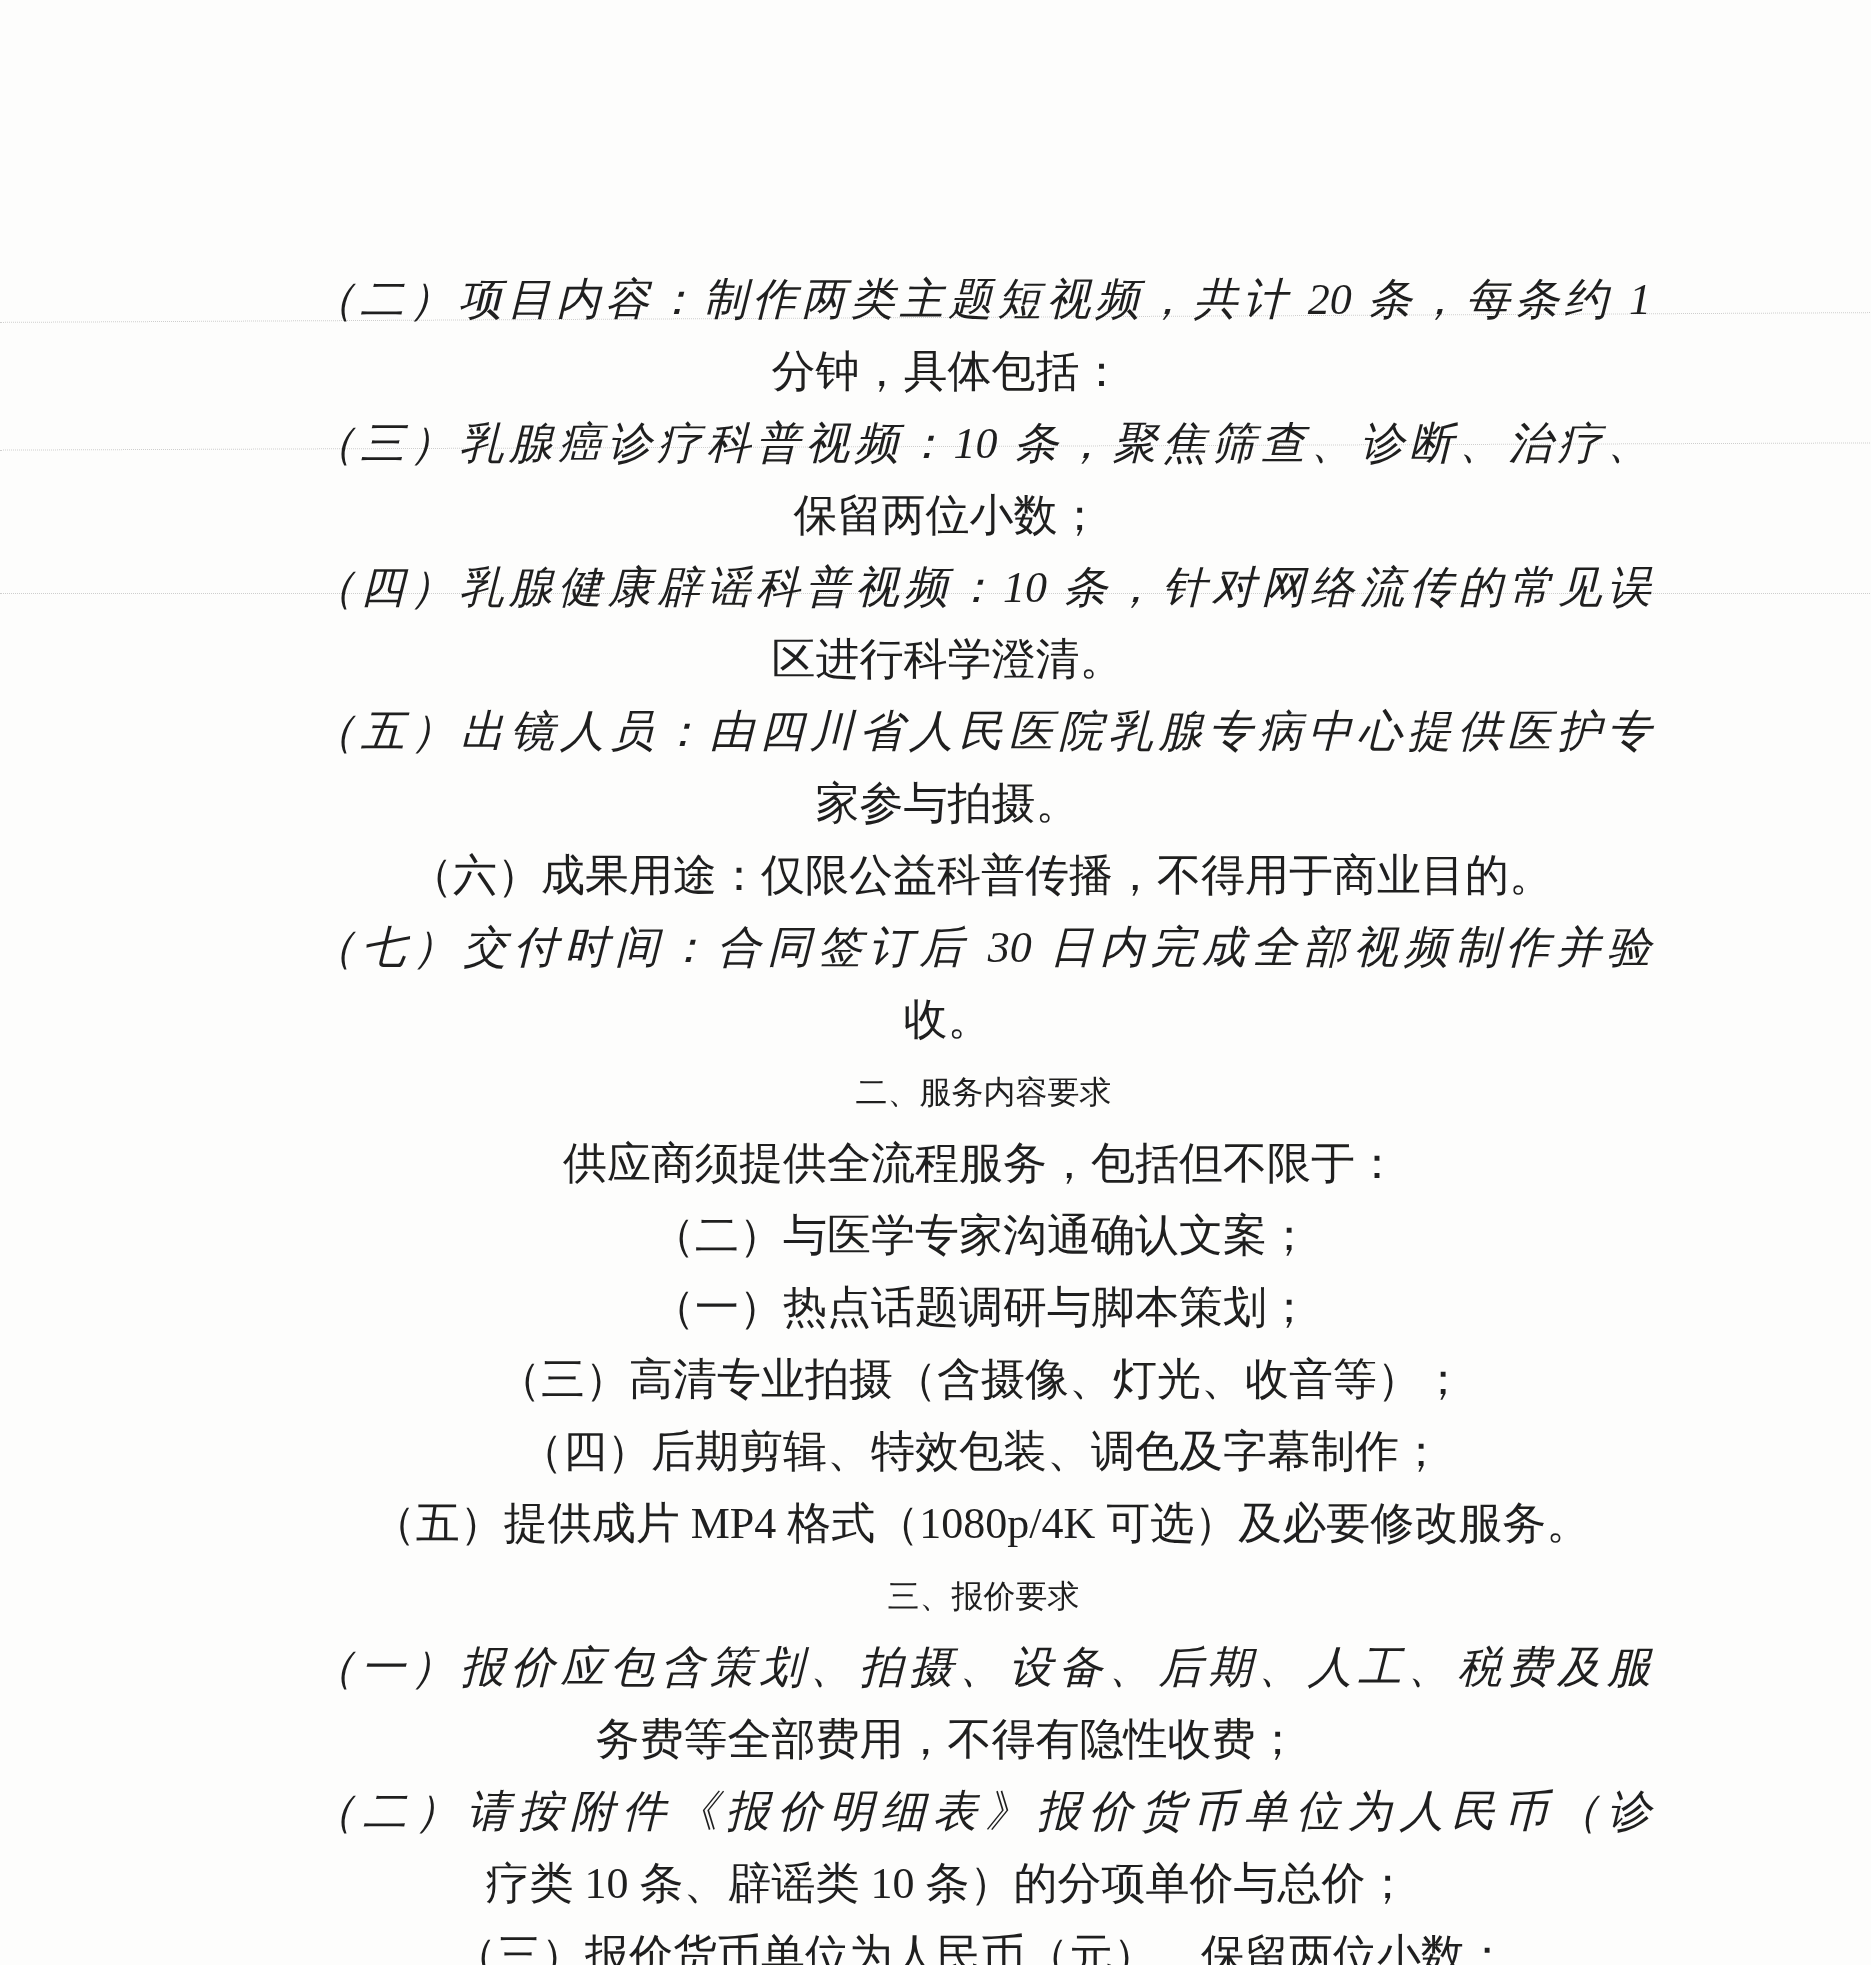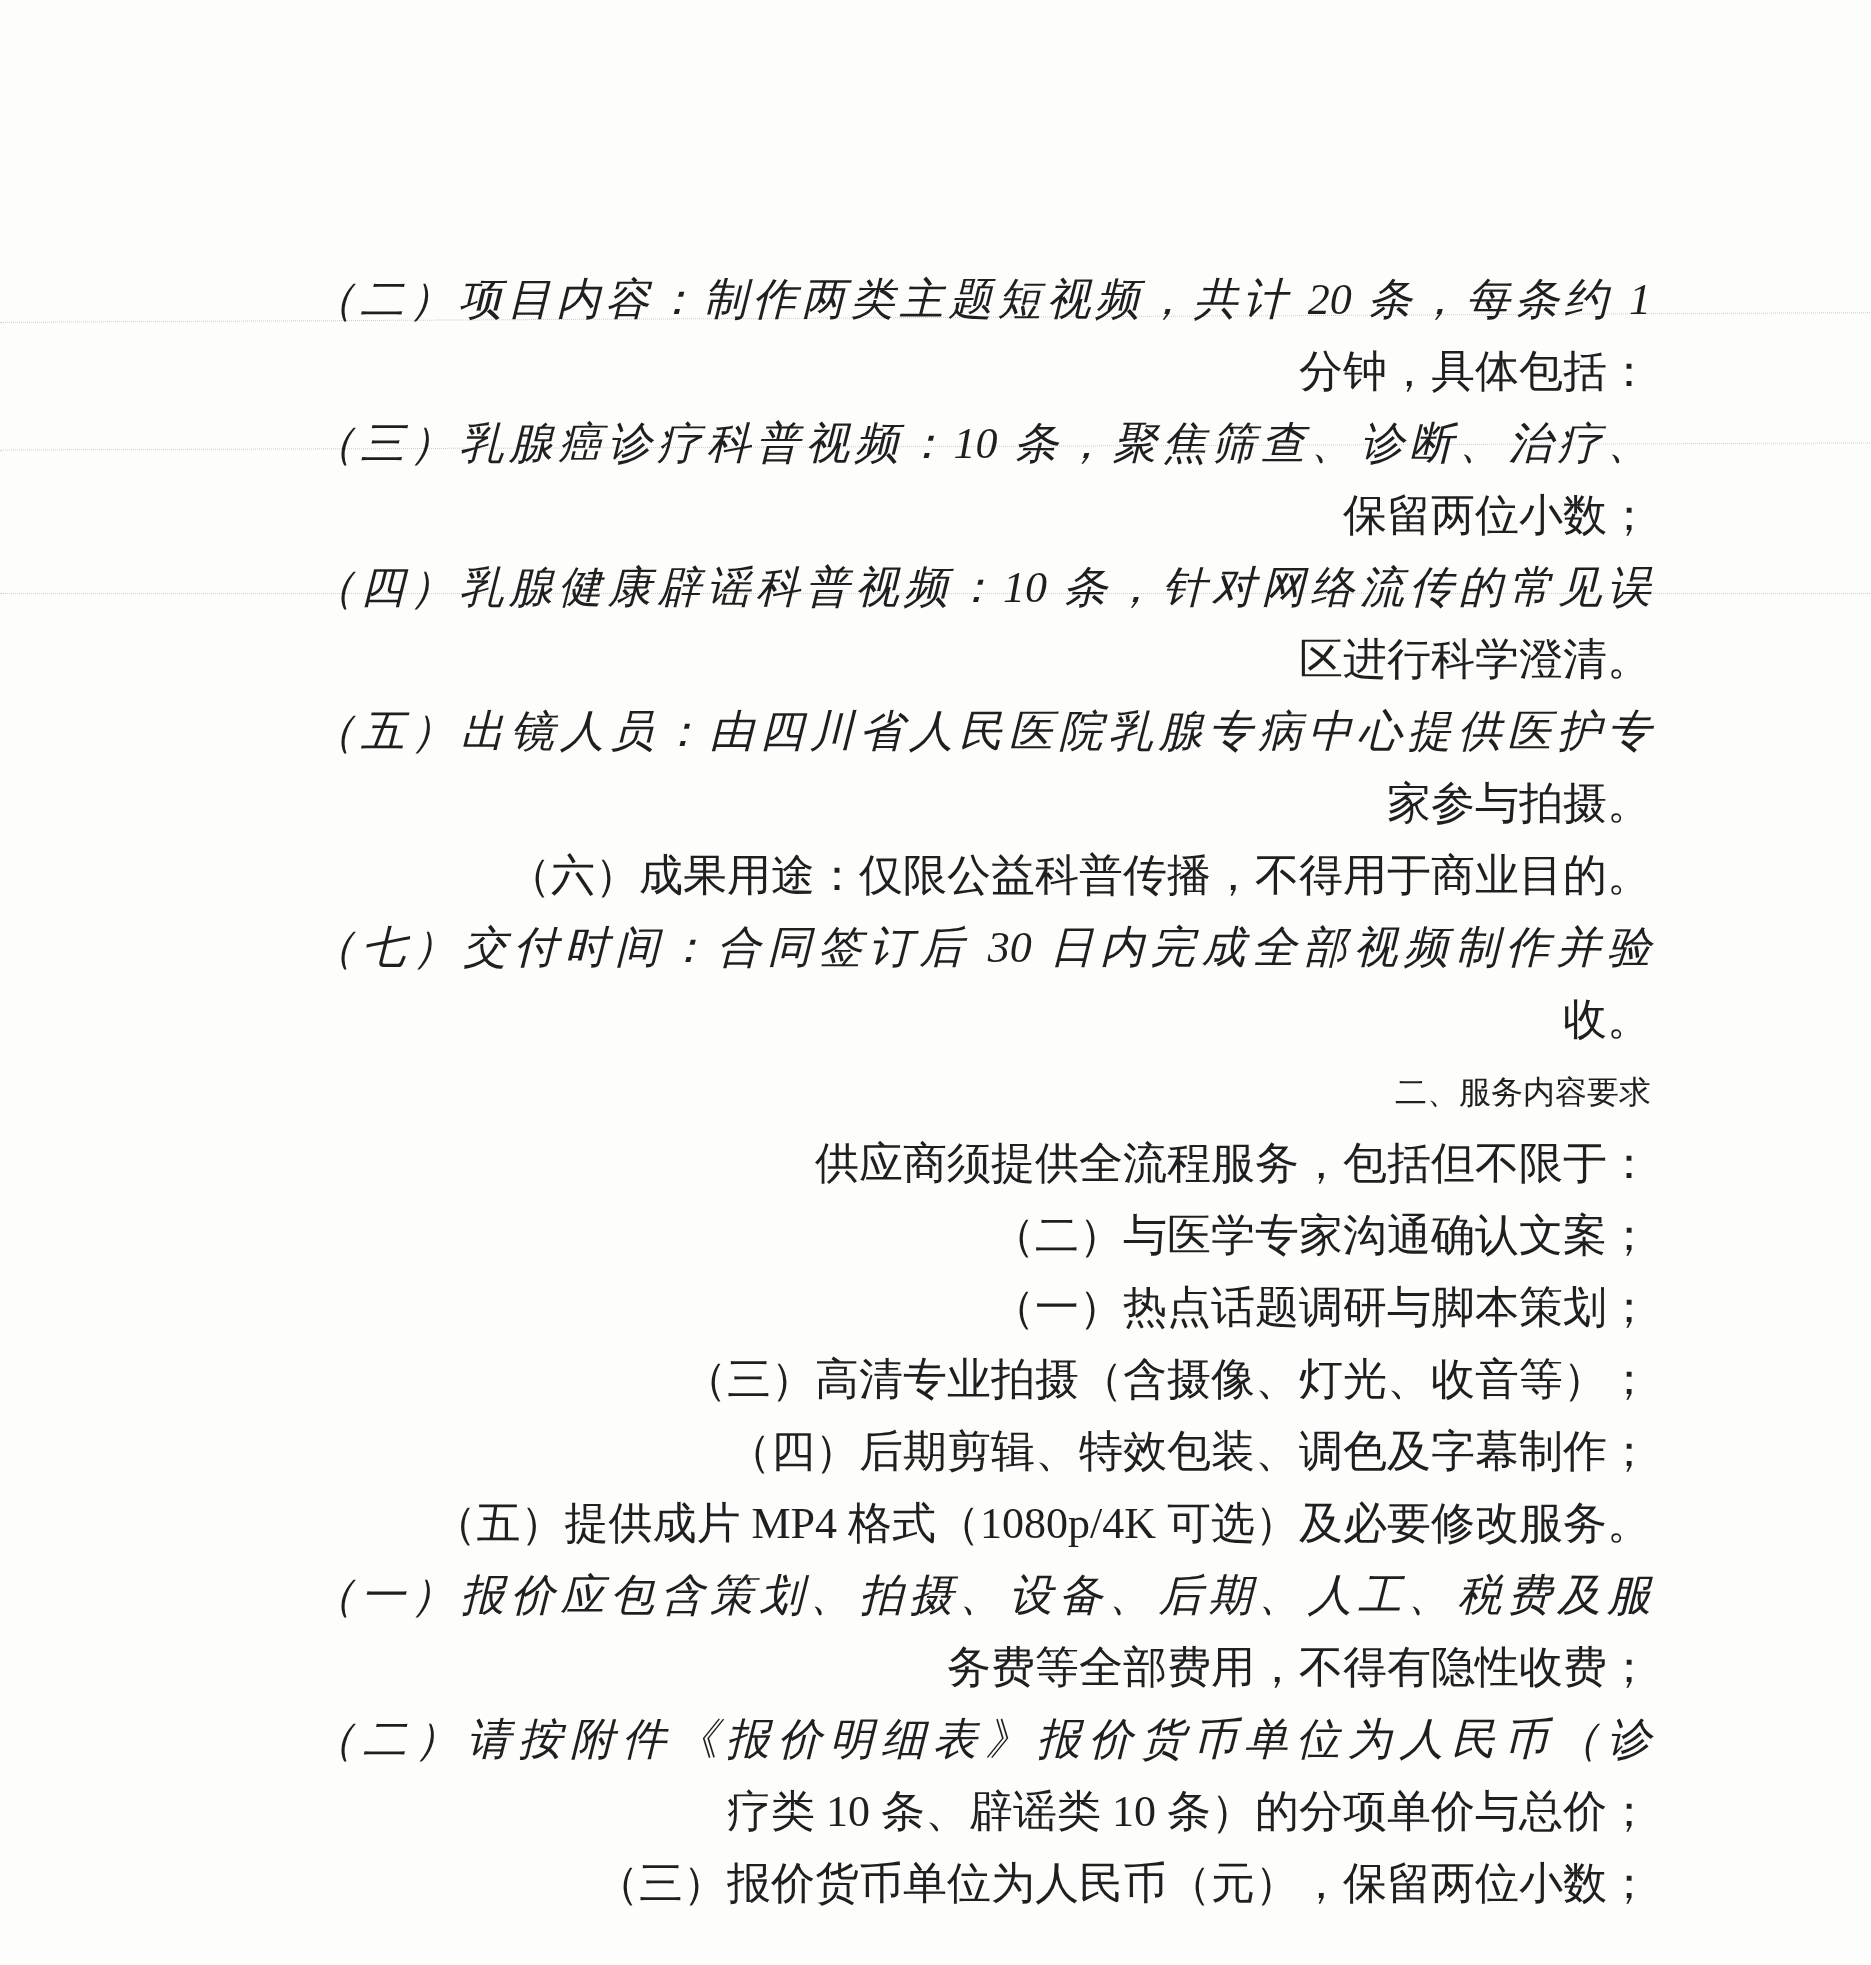--- a/index.html
+++ b/index.html
@@ -35,21 +35,21 @@
     left:244px;
     top:264px;
     width:1407px;
   }
   .line{
     height:72px;
     line-height:72px;
     font-size:44px;
     letter-spacing:0;
     white-space:nowrap;
-    text-align:right;
+    text-align:center;
     color:var(--ink);
   }
   .line.justify{
     white-space:normal;
     text-align:justify;
     text-align-last:justify;
     text-justify:inter-character;
     font-style:italic;
   }
   .role-para-first{text-indent:67px;}
@@ -80,20 +80,21 @@
       <div class="line role-para-first">（六）成果用途：仅限公益科普传播，不得用于商业目的。</div>
       <div class="line role-para-first justify">（七）交付时间：合同签订后 30 日内完成全部视频制作并验</div>
       <div class="line role-para-cont">收。</div>
       <div class="line role-heading">二、服务内容要求</div>
       <div class="line role-para-first">供应商须提供全流程服务，包括但不限于：</div>
       <div class="line role-para-first">（二）与医学专家沟通确认文案；</div>
       <div class="line role-para-first">（一）热点话题调研与脚本策划；</div>
       <div class="line role-para-first">（三）高清专业拍摄（含摄像、灯光、收音等）；</div>
       <div class="line role-para-first">（四）后期剪辑、特效包装、调色及字幕制作；</div>
       <div class="line role-para-first">（五）提供成片 MP4 格式（1080p/4K 可选）及必要修改服务。</div>
+      <div class="line role-heading">三、报价要求</div>
       <div class="line role-para-first justify">（一）报价应包含策划、拍摄、设备、后期、人工、税费及服</div>
       <div class="line role-para-cont">务费等全部费用，不得有隐性收费；</div>
       <div class="line role-para-first justify">（二）请按附件《报价明细表》报价货币单位为人民币（诊</div>
       <div class="line role-para-cont">疗类 10 条、辟谣类 10 条）的分项单价与总价；</div>
       <div class="line role-para-first">（三）报价货币单位为人民币（元），保留两位小数；</div>
     </div>
 
 </div>
 
 

